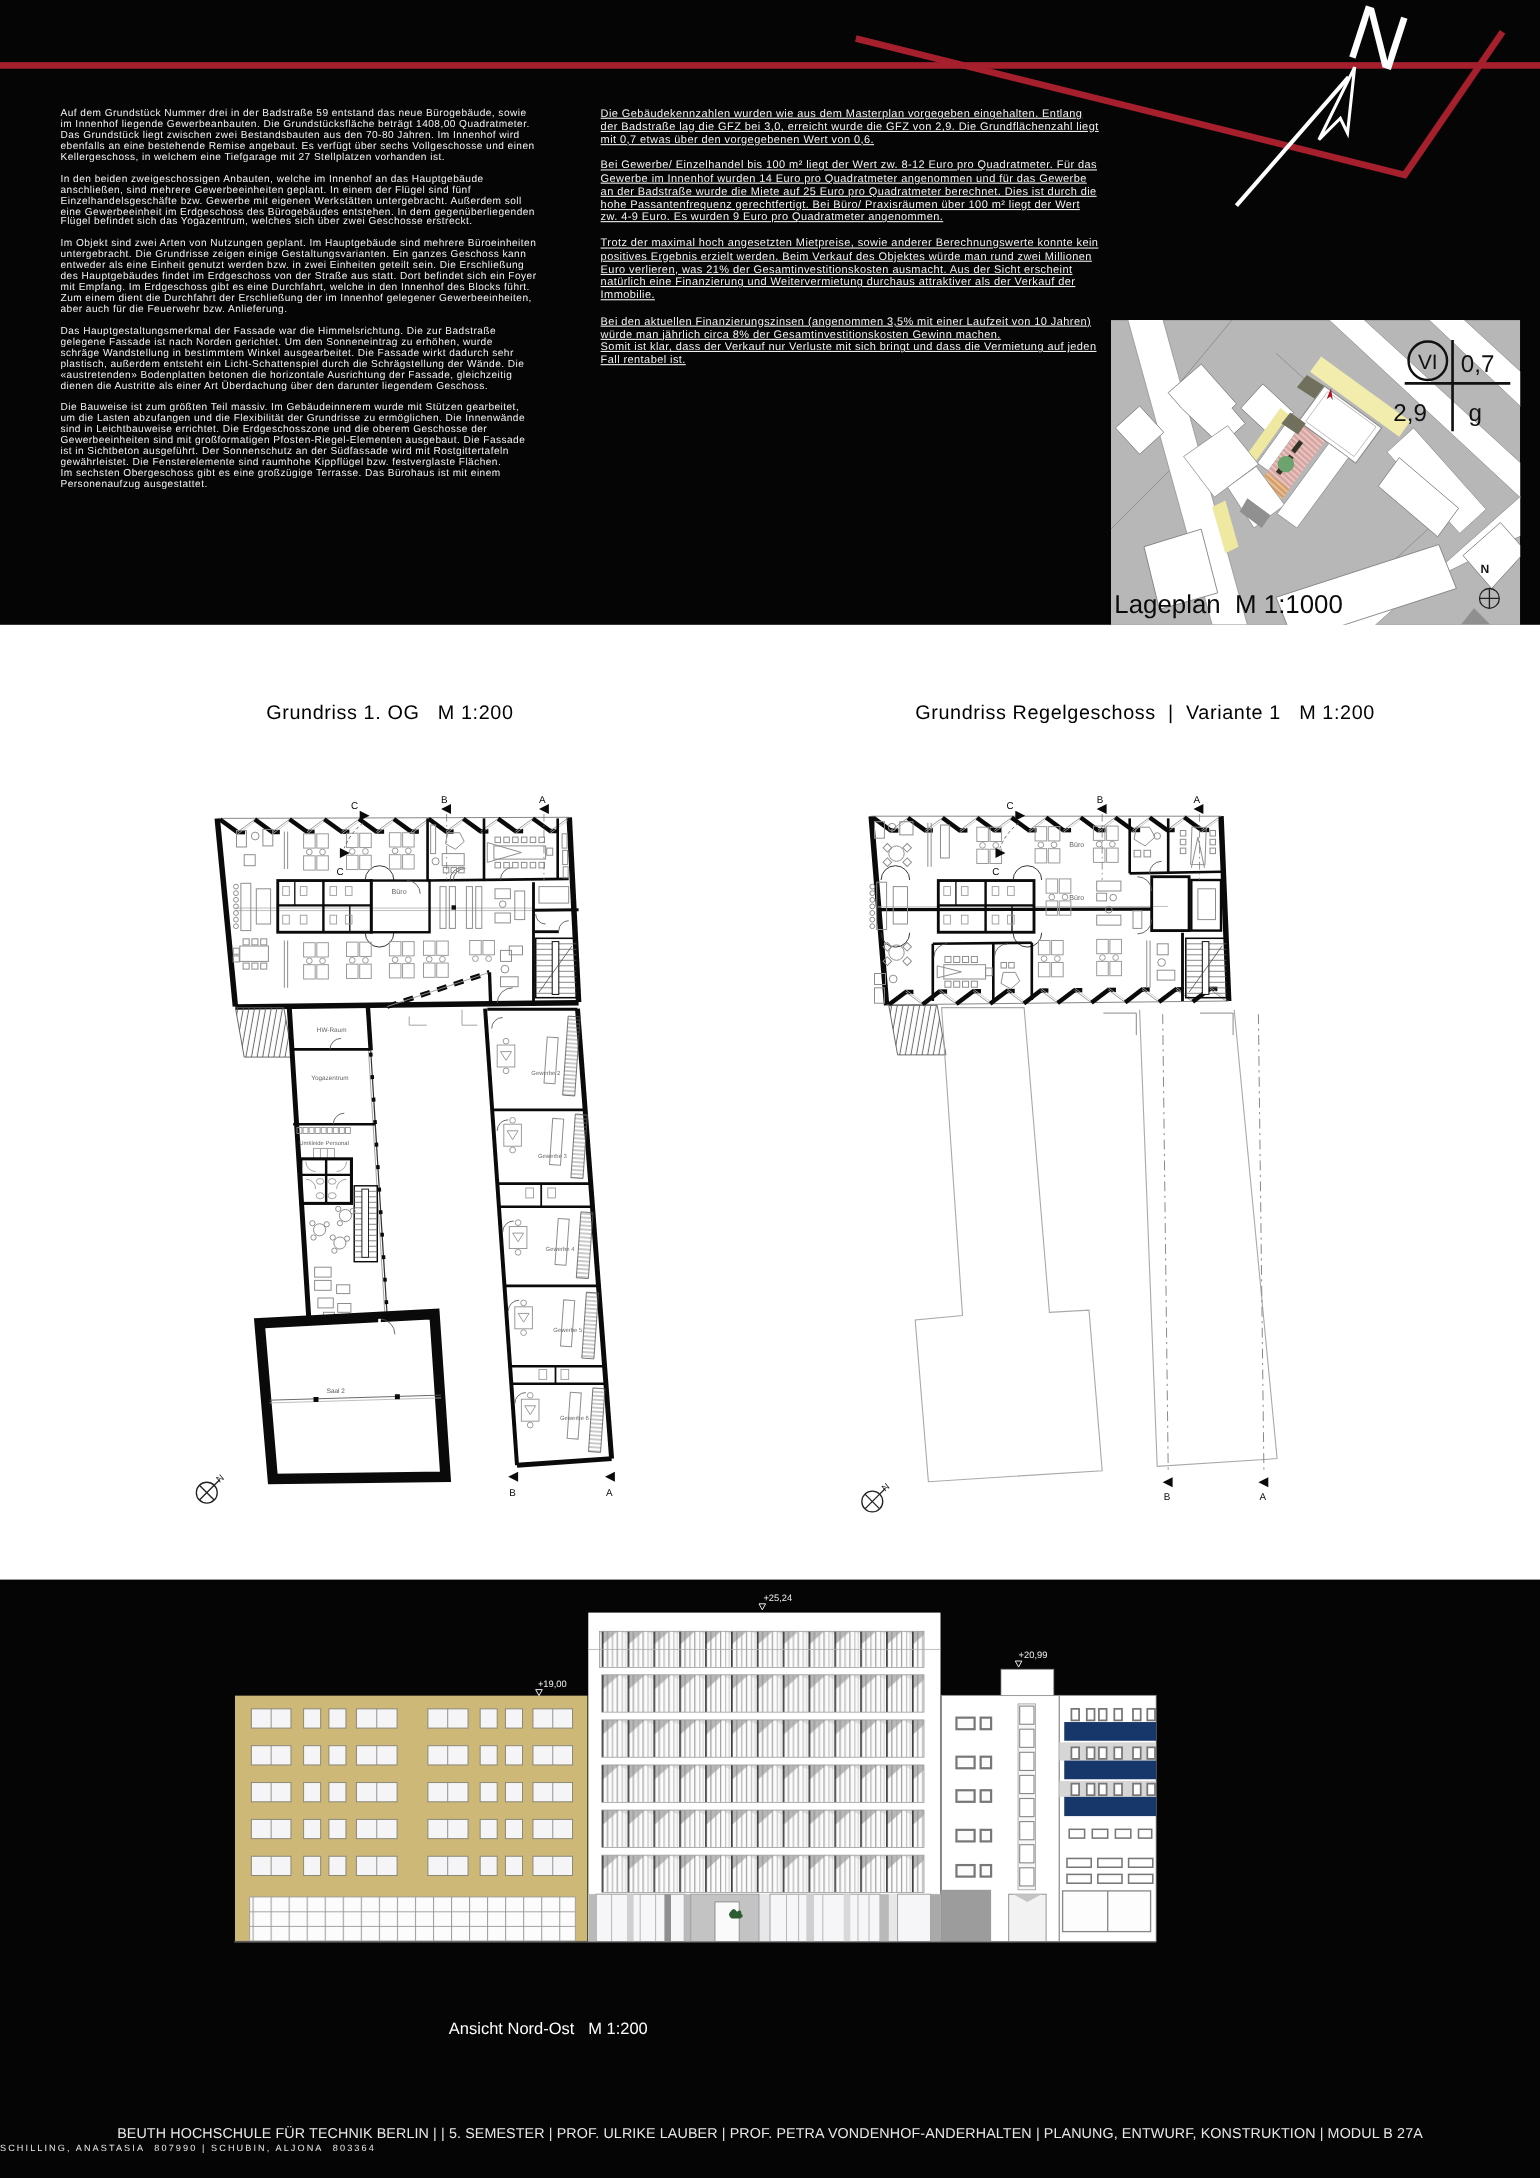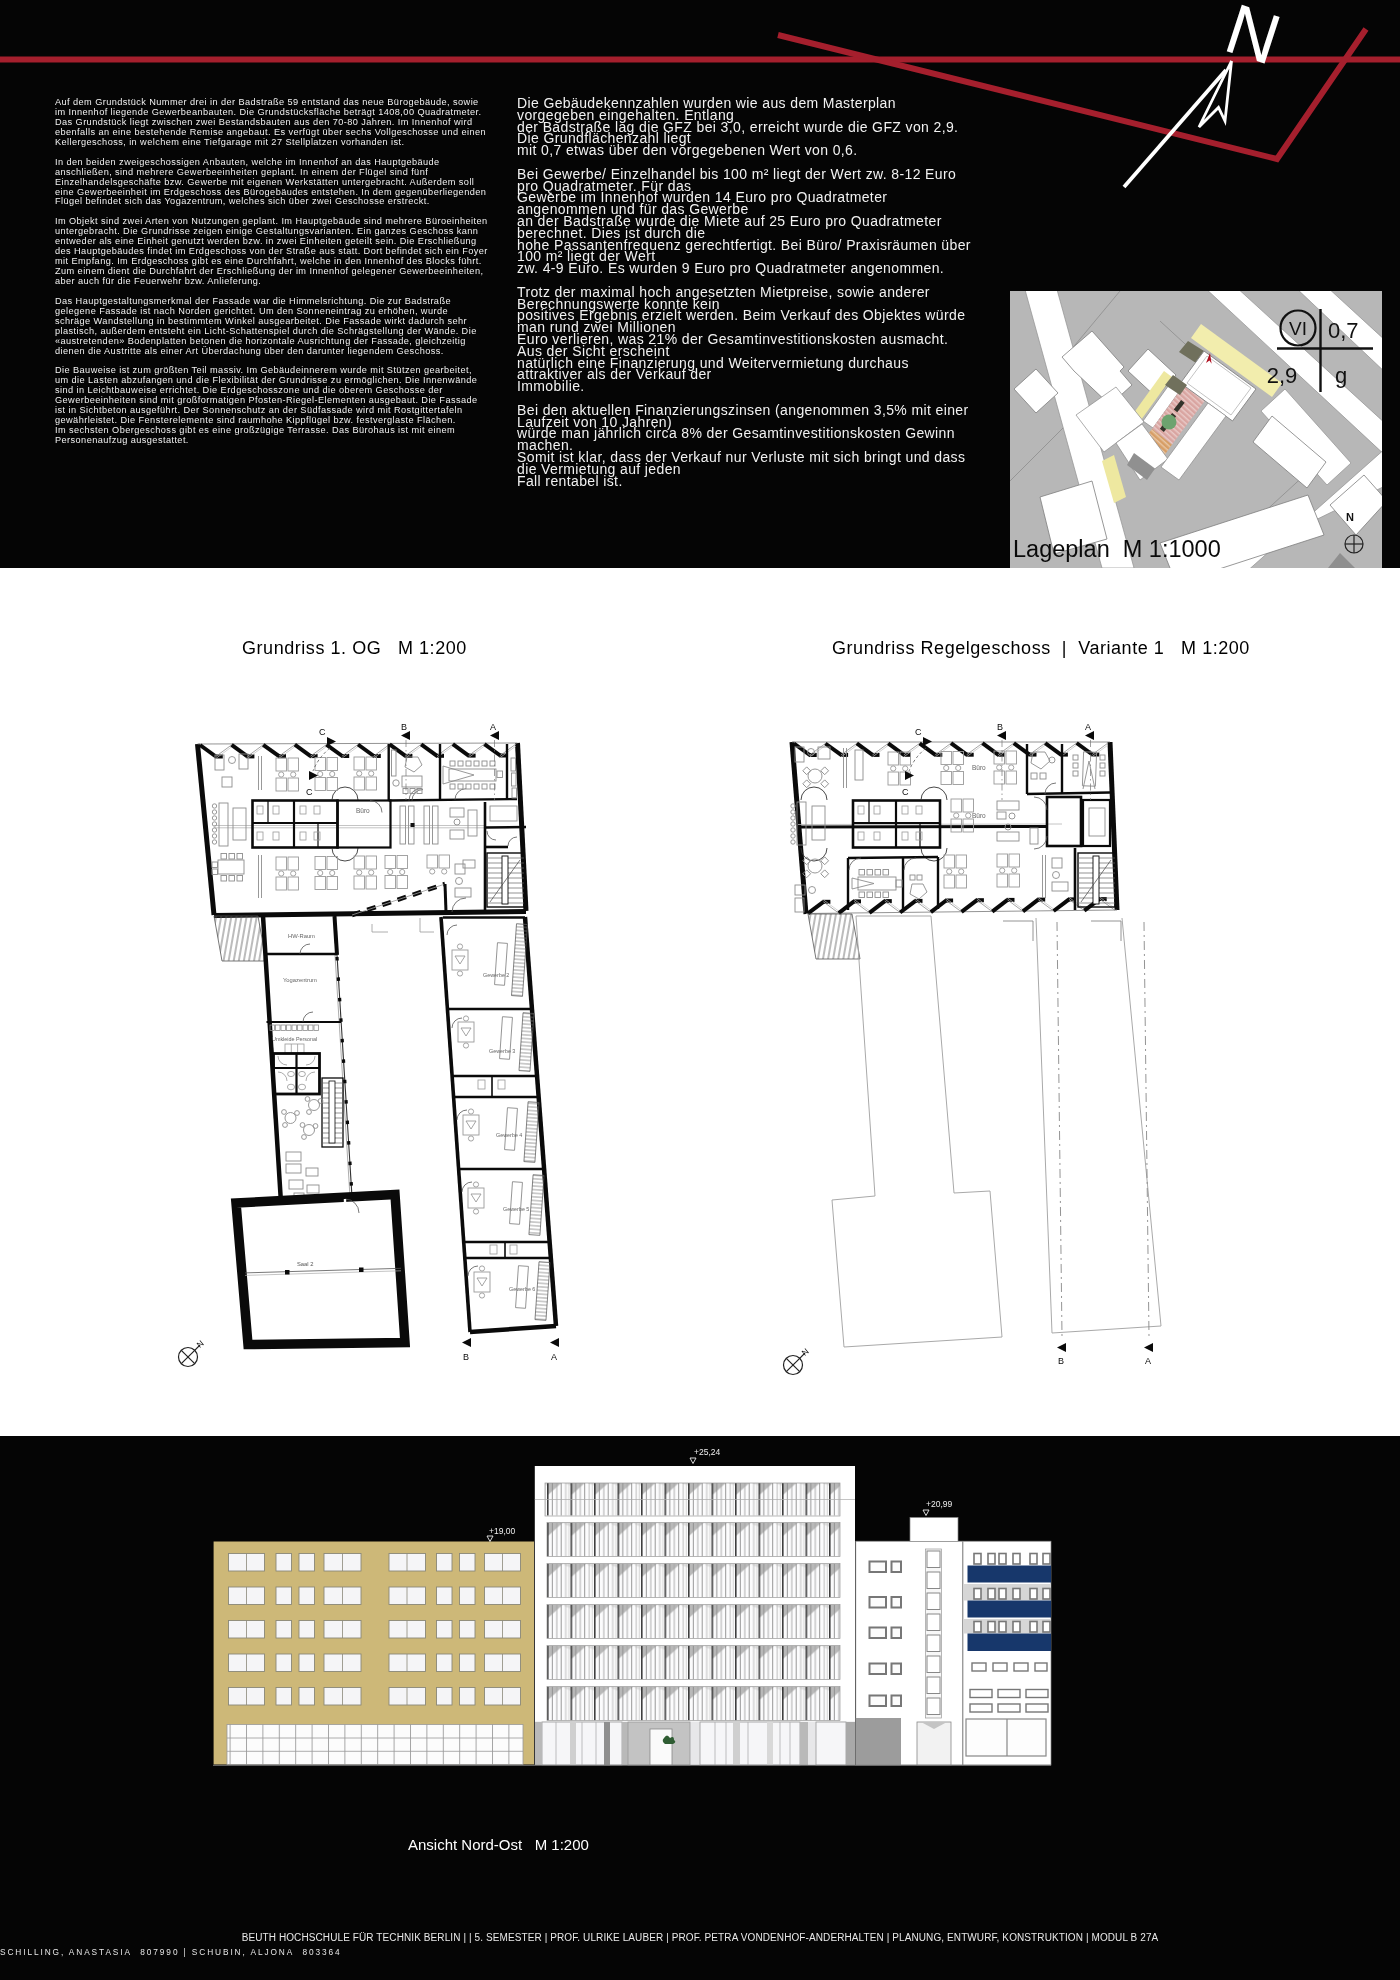--- a/index.html
+++ b/index.html
@@ -3,21 +3,21 @@
 <meta charset="utf-8">
 <style>
 html,body{margin:0;padding:0;background:#000;}
 #page{position:relative;width:1400px;height:1980px;background:#fff;overflow:hidden;
   font-family:"Liberation Sans", sans-serif;}
 .hdr{position:absolute;left:0;top:0;width:1400px;height:568px;background:#050505;}
 .bot{position:absolute;left:0;top:1436px;width:1400px;height:544px;background:#050505;}
 .col{position:absolute;color:#f2f2f2;font-size:8.6px;}
 .col p{margin:0 0 9.9px 0;}
 #col1{left:55px;top:98px;width:470px;line-height:9.95px;font-size:9.2px;letter-spacing:0.42px;}
-#col2{left:517px;top:98px;width:460px;line-height:11.8px;font-size:14px;letter-spacing:0.38px;}
+#col2{left:546px;top:98px;width:460px;line-height:11.8px;font-size:10px;letter-spacing:0.38px;text-decoration:underline;}
 #col2 p{margin:0 0 11.8px 0;}
 .ptitle{position:absolute;color:#000;font-size:18px;letter-spacing:0.55px;margin-left:44px;}
 </style>
 </head>
 <body>
 <div id="page">
 
 <div class="hdr"></div>
 
 <svg style="position:absolute;left:0;top:0" width="1400" height="568" viewBox="0 0 1400 568">
@@ -1147,15 +1147,15 @@
   </g>
   <rect x="966" y="1719" width="80" height="37" fill="#fdfdfd" stroke="#888" stroke-width="1.2"></rect>
   <line x1="1007" y1="1719" x2="1007" y2="1756" stroke="#888" stroke-width="1.2"></line>
 </g>
 
 <line x1="213" y1="1765.3" x2="1051" y2="1765.3" stroke="#777" stroke-width="1"></line>
 </svg>
 
 <div style="position:absolute;left:408px;top:1836px;color:#fff;font-size:15px;">Ansicht Nord-Ost&nbsp;&nbsp;&nbsp;M 1:200</div>
 
-<div style="position:absolute;left:0;top:1932px;width:1400px;text-align:center;color:#e8e8e8;font-size:10px;letter-spacing:0.1px;">BEUTH HOCHSCHULE FÜR TECHNIK BERLIN | | 5. SEMESTER | PROF. ULRIKE LAUBER | PROF. PETRA VONDENHOF-ANDERHALTEN | PLANUNG, ENTWURF, KONSTRUKTION | MODUL B 27A</div>
+<div style="position:absolute;left:0;top:1932px;width:1400px;text-align:center;color:#e8e8e8;font-size:13px;letter-spacing:0.1px;">BEUTH HOCHSCHULE FÜR TECHNIK BERLIN | | 5. SEMESTER | PROF. ULRIKE LAUBER | PROF. PETRA VONDENHOF-ANDERHALTEN | PLANUNG, ENTWURF, KONSTRUKTION | MODUL B 27A</div>
 <div style="position:absolute;left:0;top:1947px;width:1400px;color:#e8e8e8;font-size:8.3px;letter-spacing:1.9px;">SCHILLING, ANASTASIA&nbsp;&nbsp;807990&nbsp;|&nbsp;SCHUBIN, ALJONA&nbsp;&nbsp;803364</div>
 </div>
 
 </body></html>

